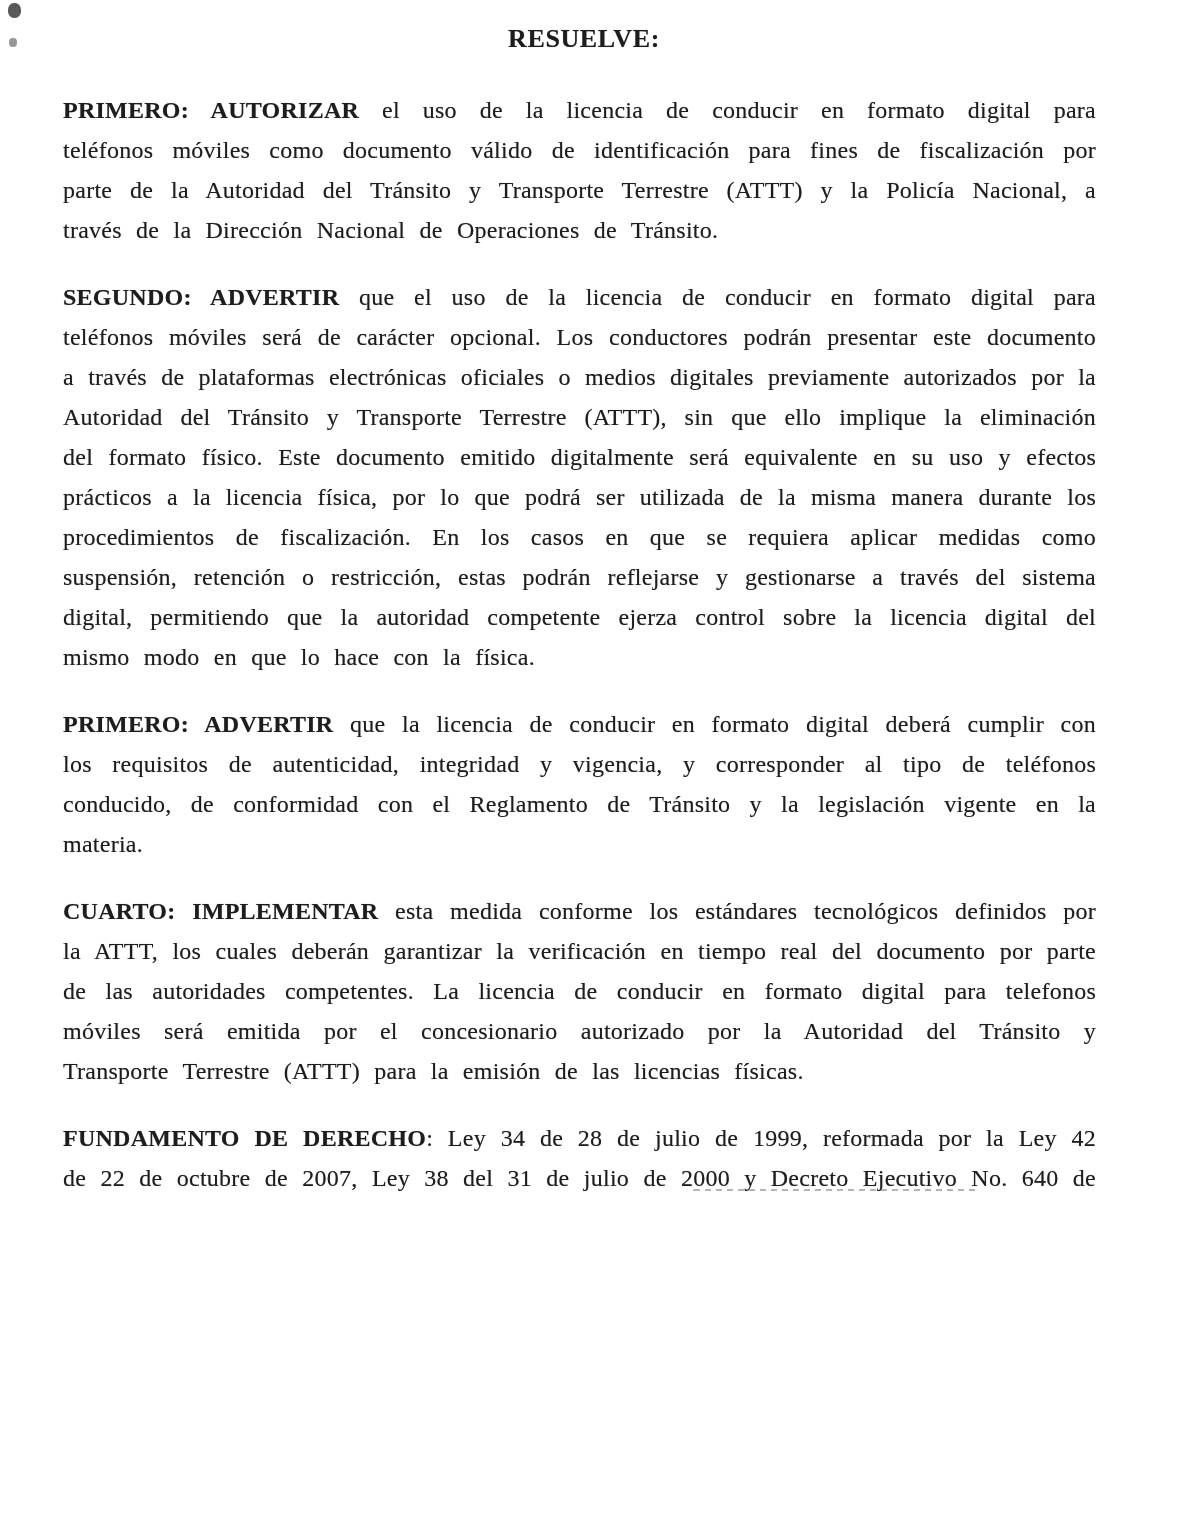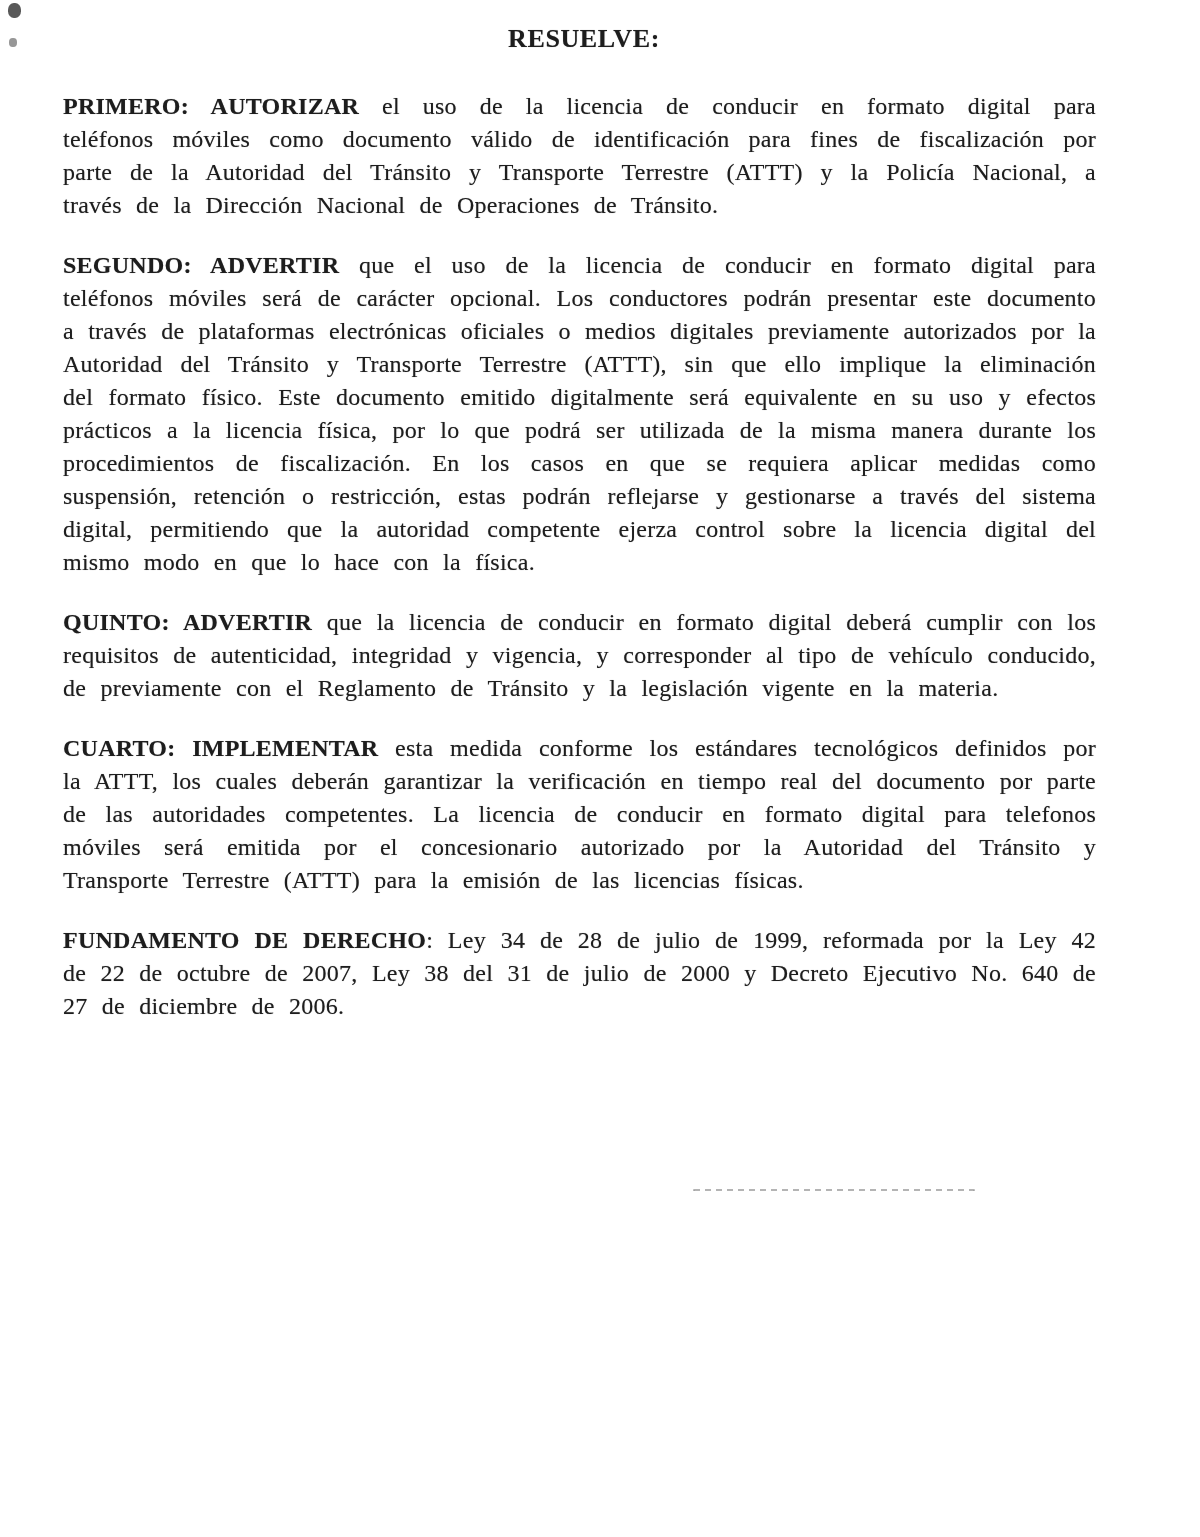--- a/index.html
+++ b/index.html
@@ -13,21 +13,21 @@
   }
   .textcol{
     position:absolute;left:63px;top:24px;width:1042px;
     text-shadow:0 0 0.8px rgba(25,25,25,0.45);
   }
   .doc-title{
     text-align:center;font-weight:bold;font-size:26px;
     letter-spacing:0.6px;margin:0 0 36px 0;
   }
   p.para{
-    font-size:24px;line-height:33px;text-align:justify;
+    font-size:24px;line-height:40px;text-align:justify;
     margin:0 9px 27px 0;word-spacing:8px;letter-spacing:0.25px;
   }
   .lead{font-weight:bold;}
   .abs{position:absolute;white-space:nowrap;text-shadow:0 0 0.8px rgba(25,25,25,0.4);text-align:center;}
   .closing{left:62px;top:1232px;font-size:25px;letter-spacing:0.5px;}
   .director-name{left:420px;top:1348px;font-size:16px;letter-spacing:0.5px;color:#0f172a;}
   .director-title{left:432px;top:1387px;font-size:24px;color:#333;}
   .secretary-name{left:58px;top:1472px;font-size:25px;letter-spacing:0.5px;color:#2a2a2a;}
   .secretary-title{left:62px;top:1505px;font-size:24px;color:#333;}
   .speck{position:absolute;background:#2f2f2f;border-radius:45%;opacity:.8;}
@@ -42,21 +42,21 @@
   <div class="speck" style="left:8px;top:3px;width:13px;height:15px;"></div>
   <div class="speck" style="left:9px;top:38px;width:8px;height:9px;opacity:.5;"></div>
 
   <div class="textcol">
     <div class="doc-title">RESUELVE:</div>
 
     <p class="para"><span class="lead">PRIMERO: AUTORIZAR</span><span> el uso de la licencia de conducir en formato digital para teléfonos móviles como documento válido de identificación para fines de fiscalización por parte de la Autoridad del Tránsito y Transporte Terrestre (ATTT) y la Policía Nacional, a través de la Dirección Nacional de Operaciones de Tránsito.</span></p>
 
     <p class="para"><span class="lead">SEGUNDO: ADVERTIR</span><span> que el uso de la licencia de conducir en formato digital para teléfonos móviles será de carácter opcional. Los conductores podrán presentar este documento a través de plataformas electrónicas oficiales o medios digitales previamente autorizados por la Autoridad del Tránsito y Transporte Terrestre (ATTT), sin que ello implique la eliminación del formato físico. Este documento emitido digitalmente será equivalente en su uso y efectos prácticos a la licencia física, por lo que podrá ser utilizada de la misma manera durante los procedimientos de fiscalización. En los casos en que se requiera aplicar medidas como suspensión, retención o restricción, estas podrán reflejarse y gestionarse a través del sistema digital, permitiendo que la autoridad competente ejerza control sobre la licencia digital del mismo modo en que lo hace con la física.</span></p>
 
-    <p class="para"><span class="lead">QUINTO: ADVERTIR</span><span> que la licencia de conducir en formato digital deberá cumplir con los requisitos de autenticidad, integridad y vigencia, y corresponder al tipo de vehículo conducido, de previamente con el Reglamento de Tránsito y la legislación vigente en la materia.</span></p>
+    <p class="para"><span class="lead">PRIMERO: ADVERTIR</span><span> que la licencia de conducir en formato digital deberá cumplir con los requisitos de autenticidad, integridad y vigencia, y corresponder al tipo de teléfonos conducido, de conformidad con el Reglamento de Tránsito y la legislación vigente en la materia.</span></p>
 
     <p class="para"><span class="lead">CUARTO: IMPLEMENTAR</span><span> esta medida conforme los estándares tecnológicos definidos por la ATTT, los cuales deberán garantizar la verificación en tiempo real del documento por parte de las autoridades competentes. La licencia de conducir en formato digital para telefonos móviles será emitida por el concesionario autorizado por la Autoridad del Tránsito y Transporte Terrestre (ATTT) para la emisión de las licencias físicas.</span></p>
 
 
     <p class="para"><span class="lead">FUNDAMENTO DE DERECHO</span><span>: Ley 34 de 28 de julio de 1999, reformada por la Ley 42 de 22 de octubre de 2007, Ley 38 del 31 de julio de 2000 y Decreto Ejecutivo No. 640 de 27 de diciembre de 2006.</span></p>
   </div>
 
   <div class="abs closing">NOTIFIQUESE Y CÚMPLASE,</div>
   <div class="abs director-name">SIMON HENRIQUEZ DIAZ</div>
   <div class="abs director-title">Director General, Encargado</div>

